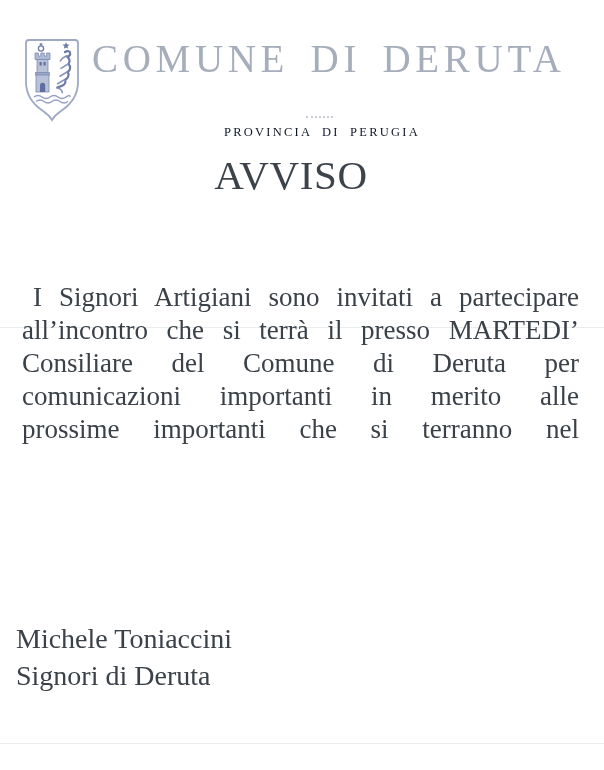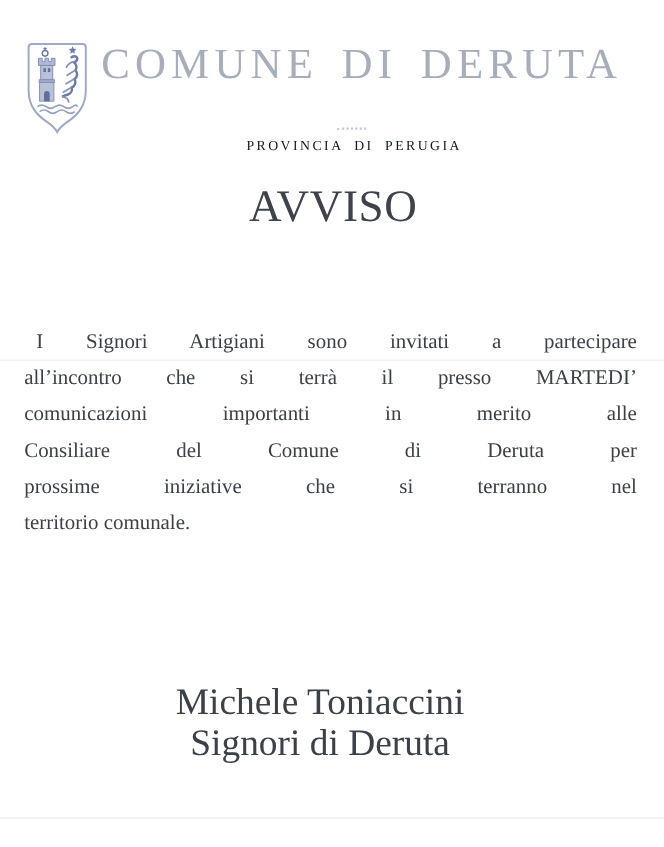--- a/index.html
+++ b/index.html
@@ -64,55 +64,55 @@
     height: 0;
     border-top: 2px dotted #c6cbd3;
   }
 
   
   .title {
     position: absolute;
     left: 0;
     top: 155px;
     width: 582px;
-    margin: 12px;
+    margin: 0;
     text-align: center;
     font-weight: normal;
     font-size: 41px;
     line-height: 1;
     letter-spacing: 0.015em;
     color: #3d434b;
   }
 
   
   .body-text {
     position: absolute;
     left: 22px;
-    top: 294px;
+    top: 281px;
     width: 557px;
-    font-size: 19px;
+    font-size: 27px;
     line-height: 33px;
     color: #3b4148;
   }
   .body-text .line {
     height: 33px;
     text-align: justify;
     text-align-last: justify;
   }
   .body-text .line--first { text-indent: 11px; }
   .body-text .line--last  { text-align-last: left; }
 
   
   .signature {
     position: absolute;
-    left: 1px;
+    left: 16px;
     top: 620px;
     width: 580px;
-    text-align: center;
-    font-size: 34px;
+    text-align: left;
+    font-size: 28px;
     line-height: 37px;
     color: #3b4148;
   }
 </style>
 </head>
 <body>
 
 <div class="page">
 
   <div class="scan-line scan-line--upper"></div>
@@ -143,24 +143,23 @@
 
   <div class="municipality">COMUNE DI DERUTA</div>
   <div class="province">PROVINCIA DI PERUGIA</div>
   <div class="header-rule"></div>
 
   <h1 class="title">AVVISO</h1>
 
   <div class="body-text">
     <div class="line line--first">I Signori Artigiani sono invitati a partecipare</div>
     <div class="line">all’incontro che si terrà il presso MARTEDI’</div>
+    <div class="line">Consiliare del Comune di Deruta per</div>
     <div class="line">comunicazioni importanti in merito alle</div>
-    <div class="line">Consiliare del Comune di Deruta per</div>
-    <div class="line">prossime iniziative che si terranno nel</div>
-    <div class="line line--last">territorio comunale.</div>
+    <div class="line">prossime importanti che si terranno nel</div>
   </div>
 
   <div class="signature">
     <div>Michele Toniaccini</div>
     <div>Signori di Deruta</div>
   </div>
 
 </div>
 
 </body></html>

